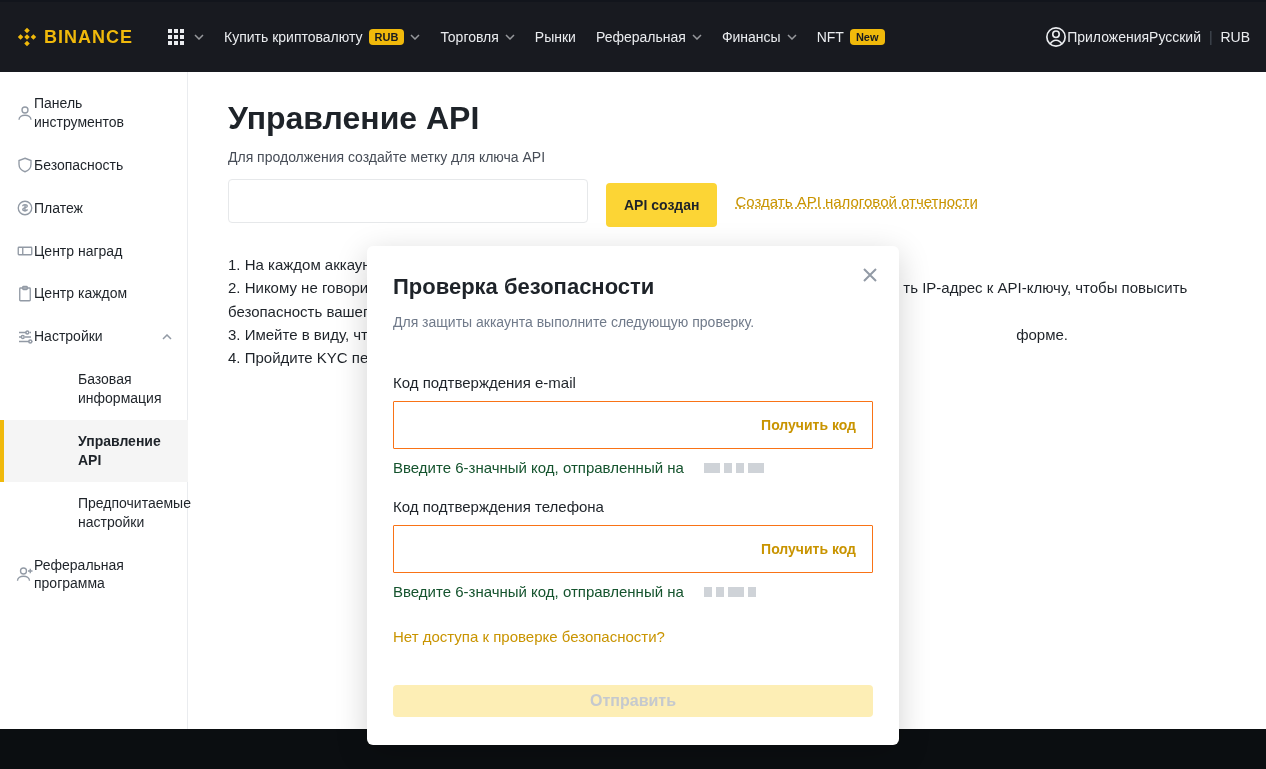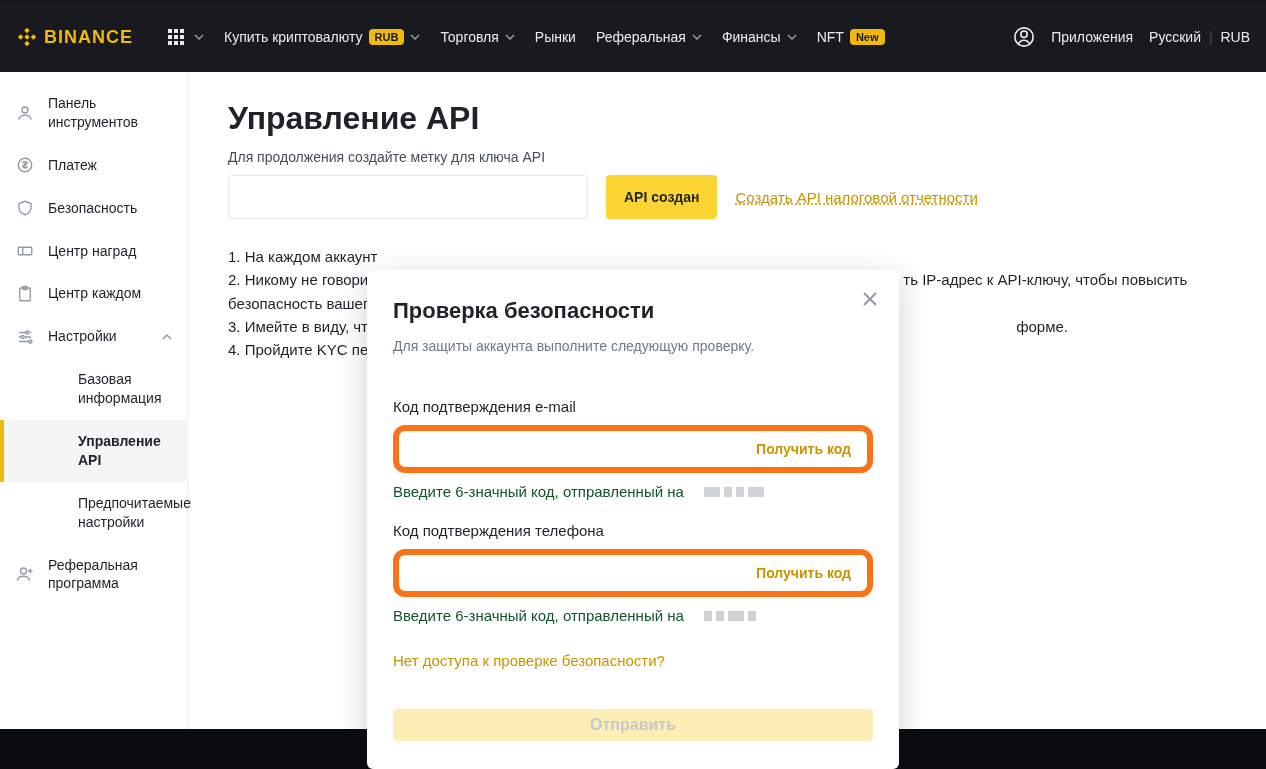--- a/index.html
+++ b/index.html
@@ -22,70 +22,70 @@
     padding: 0 16px;
     color: #eaecef;
     font-size: 14px;
     font-weight: 500;
     border-top: 2px solid #12151c;
   }
   .logo { display: flex; align-items: center; color:#f0b90b; font-weight:700; font-size:18px; letter-spacing:1px; margin-right:25px; }
   .logo svg { margin-right:6px; }
   .nav-item { display:flex; align-items:center; padding: 0 10px; height:100%; cursor:pointer; white-space:nowrap;text-align:center; }
   .nav-sep { flex:1; }
-  .nav-right { display:flex; align-items:center; gap:16px; }
+  .nav-right { display:flex; align-items:center; }
   .badge { background:#f0b90b; color:#181a20; font-size:11px; font-weight:600; padding:2px 6px; border-radius:4px; margin-left:6px; }
   .badge.new { background:#f0b90b; }
   .caret { margin-left:6px; opacity:.6; }
   .grid-icon { margin-right:4px; }
   .lang-sep { color:#474d57; margin:0 4px; }
 
   
   .wrap { display:flex; height: calc(100% - 72px - 40px); }
   .sidebar {
     width:188px; background:#fff;
     padding-top: 10px;
     font-size:14px; color:#1e2329;
     box-shadow: inset -1px 0 0 #eaecef;
   }
-  .sb-item { display:flex; align-items:center; gap:14px; padding:12px 16px; cursor:pointer; color:#1e2329; position:relative; }
+  .sb-item { display:flex; align-items:center; padding:12px 16px; cursor:pointer; color:#1e2329; position:relative; }
   .sb-item .sb-label { flex:1; line-height:1.35; }
   .sb-item svg { flex-shrink:0; }
   .sb-sub { padding-left:78px; padding-right:16px; }
   .sb-active { background:#f5f5f5; font-weight:600; }
   .sb-active::before { content:""; position:absolute; left:0; top:0; bottom:0; width:4px; background:#f0b90b; }
 
   .main { flex:1; padding: 28px 40px; overflow:hidden; position:relative; }
   .page-title { font-size:32px; font-weight:600; margin-bottom:12px; }
   .hint { font-size:14px; color:#474d57; margin-bottom:10px; }
   .row { display:flex; align-items:center; gap:18px; margin-bottom:26px; }
   .label-input { width:360px; height:44px; border:1px solid #e6e8ea; border-radius:4px; padding:0 12px; font-size:14px; }
-  .btn-primary { background:#fcd535; color:#1e2329; font-weight:600; height:44px; padding:0 18px; border:none; border-radius:4px; cursor:pointer; font-size:14px; }
+  .btn-primary { background:#fcd535; color:#1e2329; font-weight:600; height:44px; padding:0 18px; border:none; border-radius:4px; cursor:pointer; font-size:14px;margin-top:8px; }
   .link-gold { color:#c99400; text-decoration:underline dotted; font-size:15px; cursor:pointer; }
   .rules { font-size:15px; color:#1e2329; line-height:1.55; }
 
   .footer { height:40px; background:#0b0e11; position:absolute; bottom:0; left:0; right:0; }
 
   
-  .overlay { position:absolute; inset:0; display:flex; align-items:flex-end; justify-content:center; pointer-events:none; }
+  .overlay { position:absolute; inset:0; display:flex; align-items:center; justify-content:center; pointer-events:none; }
   .modal {
     margin-top: 222px;
     width: 532px;
     background:#fff;
     border-radius:6px;
     box-shadow: 0 8px 32px rgba(0,0,0,.18);
     padding: 28px 26px;
     pointer-events:auto;
     position:relative;
   }
   .modal h2 { font-size:22px; font-weight:600; margin-bottom:14px; }
   .modal .close { position:absolute; top:20px; right:20px; cursor:pointer; color:#929aa5; }
   .modal .sub { font-size:14px; color:#707a8a; margin-bottom:44px; }
   .field-label { font-size:15px; color:#1e2329; margin-bottom:10px; }
-  .code-row { display:flex; border:6px solid #f97316; border-radius:12px; height:48px; margin-bottom:10px; overflow:hidden;padding-left:9px; }
+  .code-row { display:flex; border:1px solid #f97316; border-radius:1px; height:48px; margin-bottom:10px; overflow:hidden;padding-left:9px; }
   .code-row input { flex:1; border:none; outline:none; padding:0 14px; font-size:14px; }
   .get-code { color:#c99400; font-weight:600; font-size:14px; padding:0 16px; display:flex; align-items:center; cursor:pointer; }
   .helper { font-size:15px; color:#14532d; margin-bottom:22px; display:flex; align-items:center; gap:16px; flex-wrap:wrap; }
   .mask { display:inline-flex; gap:4px; margin-left:4px; }
   .mask span { width:16px; height:10px; background:#cfd3d8; display:inline-block; }
   .mask span.sm { width:8px; }
   .no-access { color:#c99400; font-size:15px; cursor:pointer; margin-top:6px; margin-bottom:40px; display:inline-block; }
   .submit { width:100%; height:32px; background:#fdeeb5; color:#c5c9ce; font-weight:600; font-size:16px; border:none; border-radius:4px; cursor:not-allowed; }
 
   .icon-muted { color:#929aa5; }
@@ -168,30 +168,30 @@
   <div class="sidebar">
     <div class="sb-item">
       <svg class="icon-muted" width="18" height="18" viewBox="0 0 24 24" fill="none" stroke="currentColor" stroke-width="1.8">
           <circle cx="12" cy="8" r="4"></circle>
           <path d="M4 21c0-4 4-6 8-6s8 2 8 6"></path>
         </svg>
       <span class="sb-label">Панель инструментов</span>
     </div>
     <div class="sb-item">
       <svg class="icon-muted" width="18" height="18" viewBox="0 0 24 24" fill="none" stroke="currentColor" stroke-width="1.8">
+          <path d="M12 3l8 3v5c0 5-3.5 8.5-8 10-4.5-1.5-8-5-8-10V6l8-3z"></path>
+        </svg>
+      <span class="sb-label">Безопасность</span>
+    </div>
+    <div class="sb-item">
+      <svg class="icon-muted" width="18" height="18" viewBox="0 0 24 24" fill="none" stroke="currentColor" stroke-width="1.8">
           <circle cx="12" cy="12" r="9"></circle>
           <path d="M12 7v10M9 9.5c0-1 1-2 3-2s3 1 3 2-1 1.5-3 2-3 1-3 2 1 2 3 2 3-1 3-2"></path>
         </svg>
       <span class="sb-label">Платеж</span>
-    </div>
-    <div class="sb-item">
-      <svg class="icon-muted" width="18" height="18" viewBox="0 0 24 24" fill="none" stroke="currentColor" stroke-width="1.8">
-          <path d="M12 3l8 3v5c0 5-3.5 8.5-8 10-4.5-1.5-8-5-8-10V6l8-3z"></path>
-        </svg>
-      <span class="sb-label">Безопасность</span>
     </div>
     <div class="sb-item">
       <svg class="icon-muted" width="18" height="18" viewBox="0 0 24 24" fill="none" stroke="currentColor" stroke-width="1.8">
           <rect x="3" y="7" width="18" height="10" rx="1"></rect>
           <path d="M9 7v10"></path>
         </svg>
       <span class="sb-label">Центр наград</span>
     </div>
     <div class="sb-item">
       <svg class="icon-muted" width="18" height="18" viewBox="0 0 24 24" fill="none" stroke="currentColor" stroke-width="1.8">

